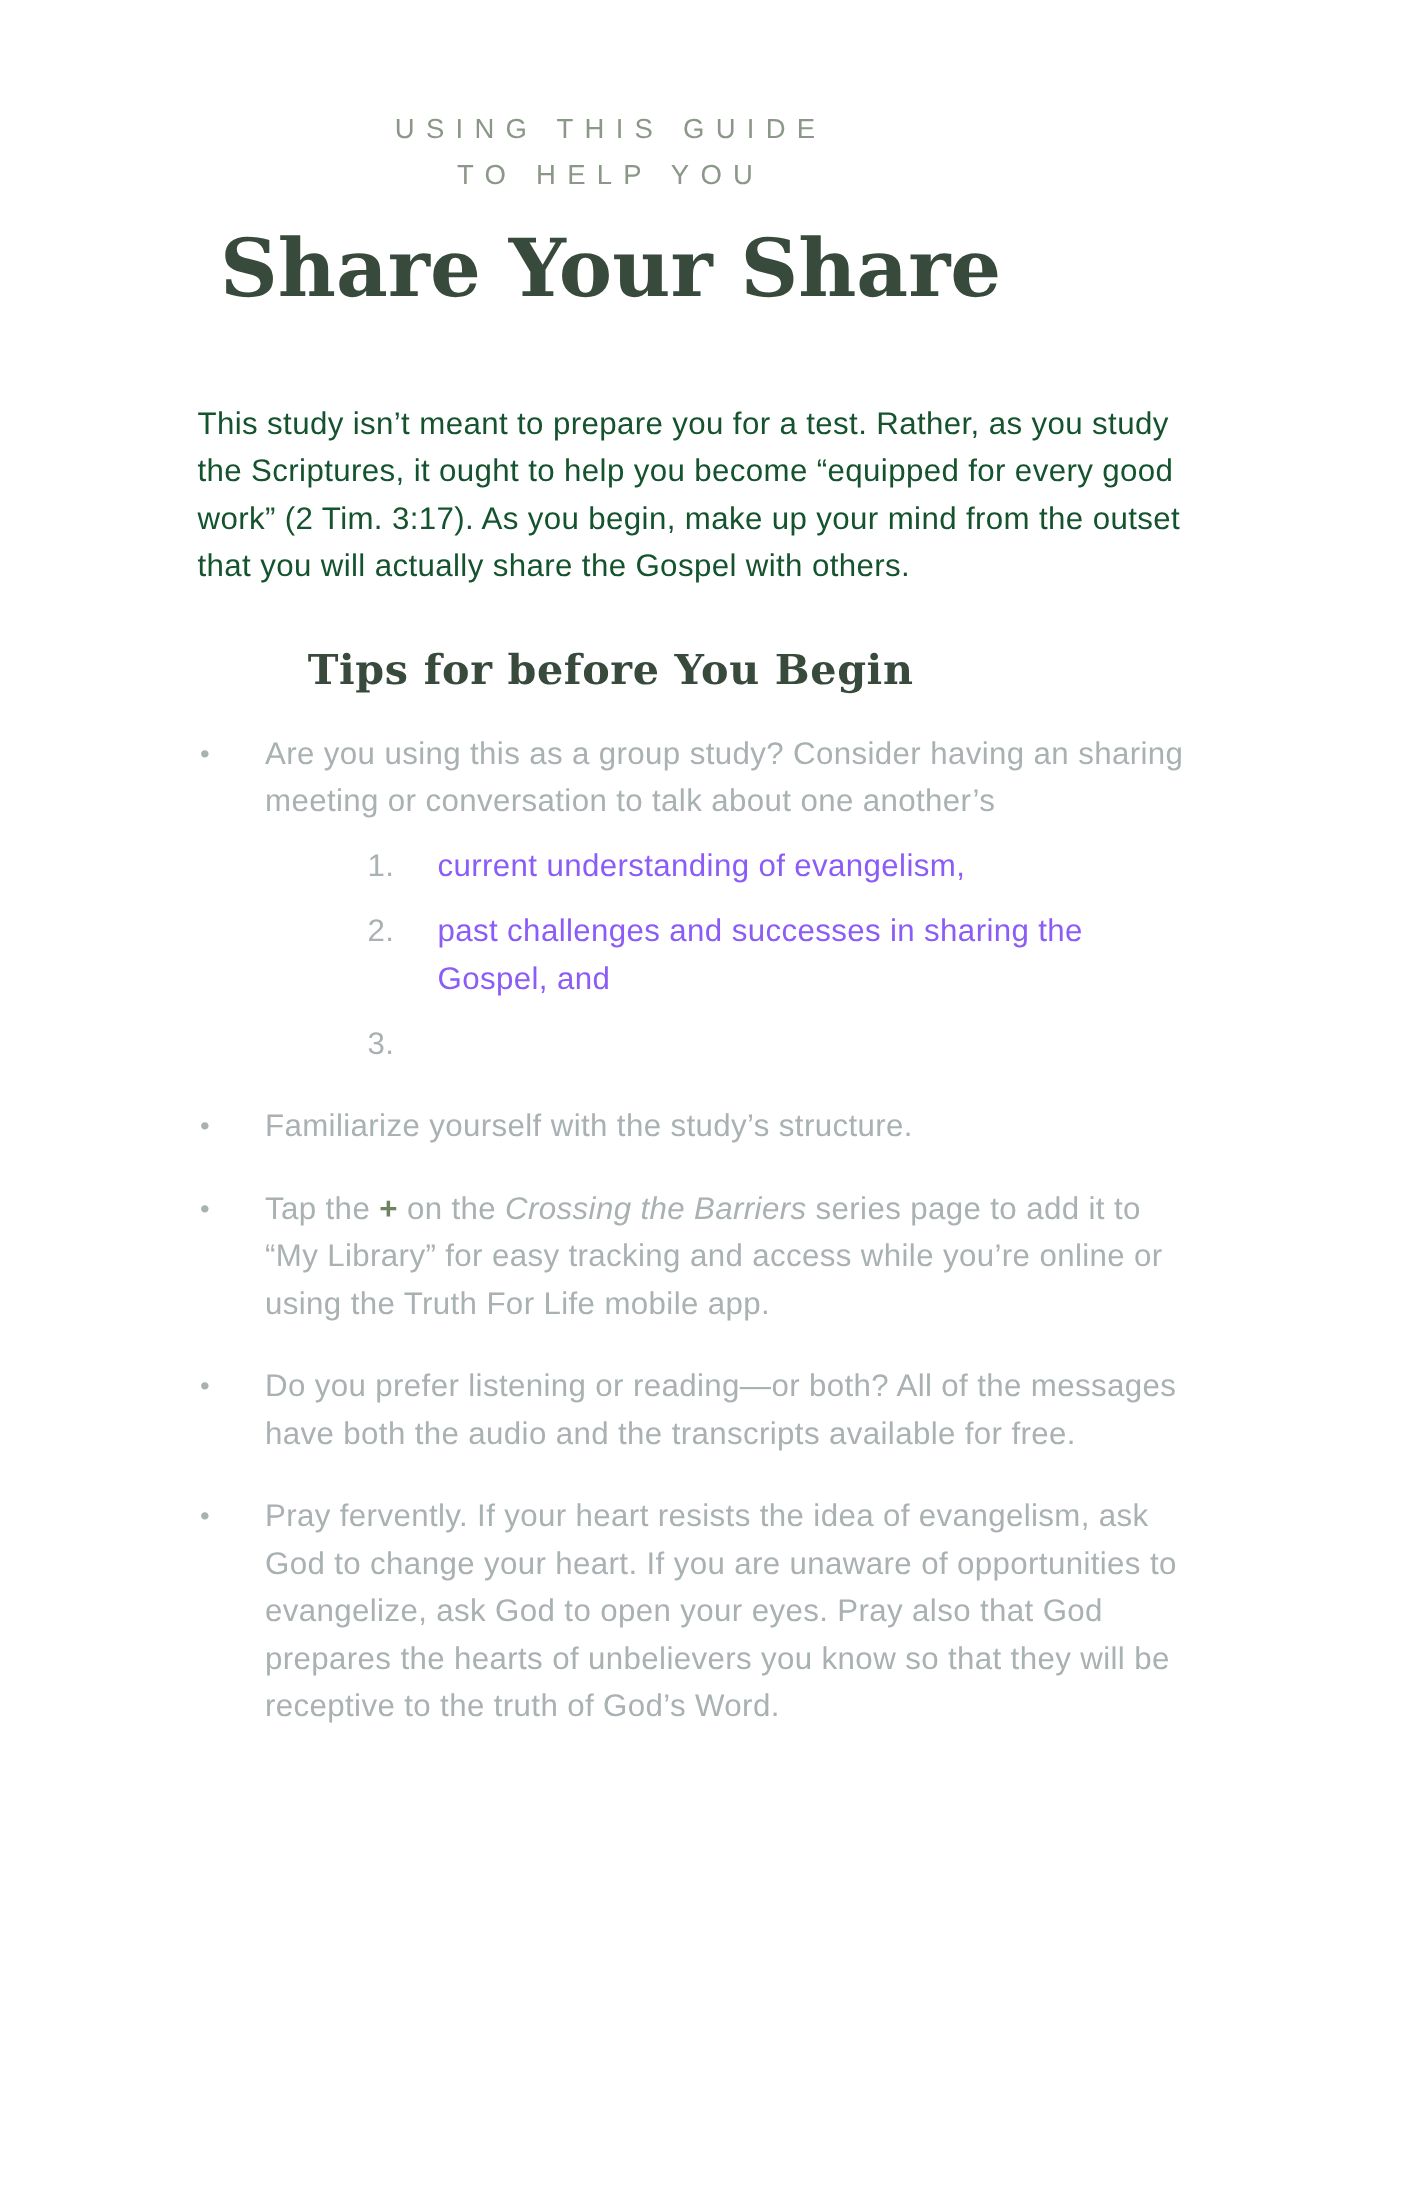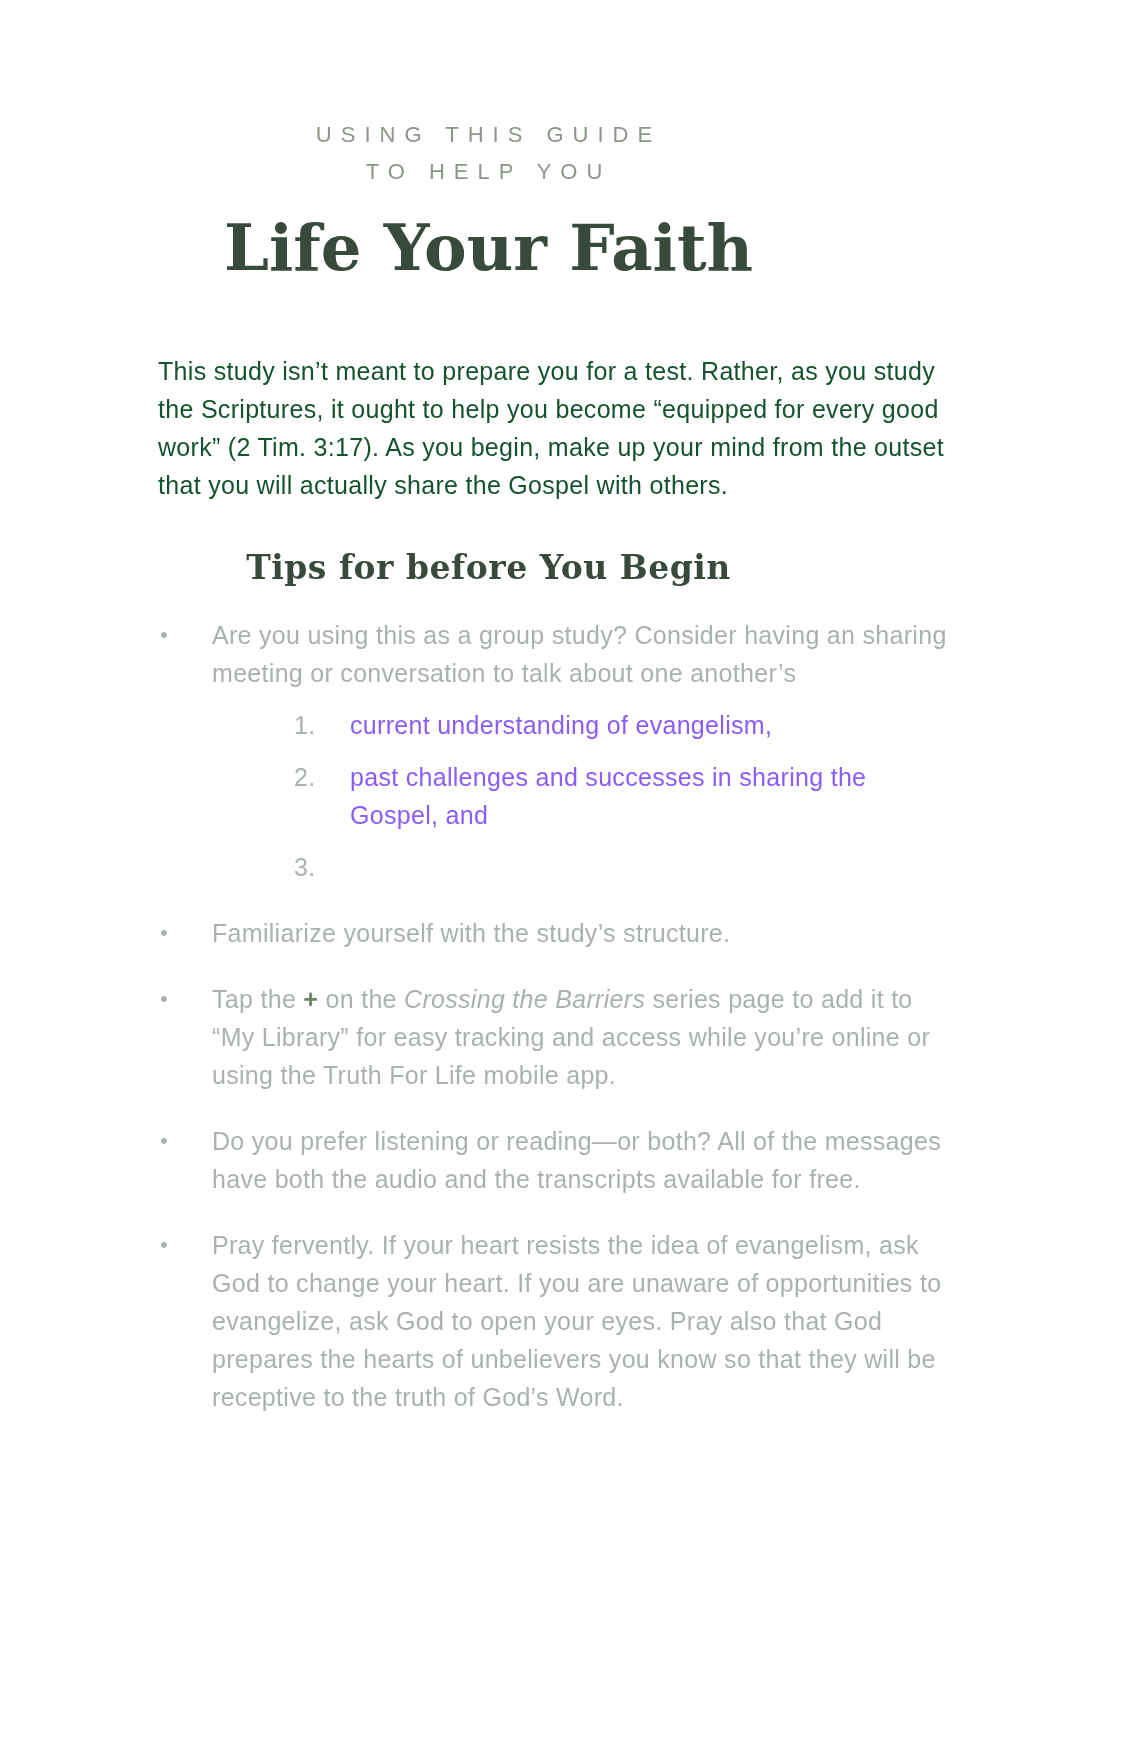--- a/index.html
+++ b/index.html
@@ -4,21 +4,21 @@
 <style>
   html, body { margin: 0; padding: 0; }
   body {
     width: 1137px;
     height: 1752px;
     background: #ffffff;
     font-family: "Liberation Sans", sans-serif;
     overflow: hidden;
   }
   .page {
-    padding-top: 116px;
+    padding-top: 84px;
     width: 977px;
     box-sizing: border-box;
   }
   .eyebrow {
     text-align: center;
     color: #8b9788;
     font-size: 22px;
     line-height: 37px;
     letter-spacing: 9px;
     font-weight: 400;
@@ -106,21 +106,21 @@
 </head>
 <body>
 
 <div class="page">
 
   <div class="eyebrow">
     <span class="line">USING THIS GUIDE</span>
     <span class="line">TO HELP YOU</span>
   </div>
 
-  <h1 class="page-title">Life Your Faith</h1>
+  <h1 class="page-title">Share Your Share</h1>
 
   <p class="intro">This study isn’t meant to prepare you for a test. Rather, as you study the Scriptures, it ought to help you become “equipped for every good work” (2 Tim. 3:17). As you begin, make up your mind from the outset that you will actually share the Gospel with others.</p>
 
   <h2 class="section-heading">Tips for before You Begin</h2>
 
   <div class="tips">
 
     <div class="tip">
       <span class="bullet">•</span>
       <div>

